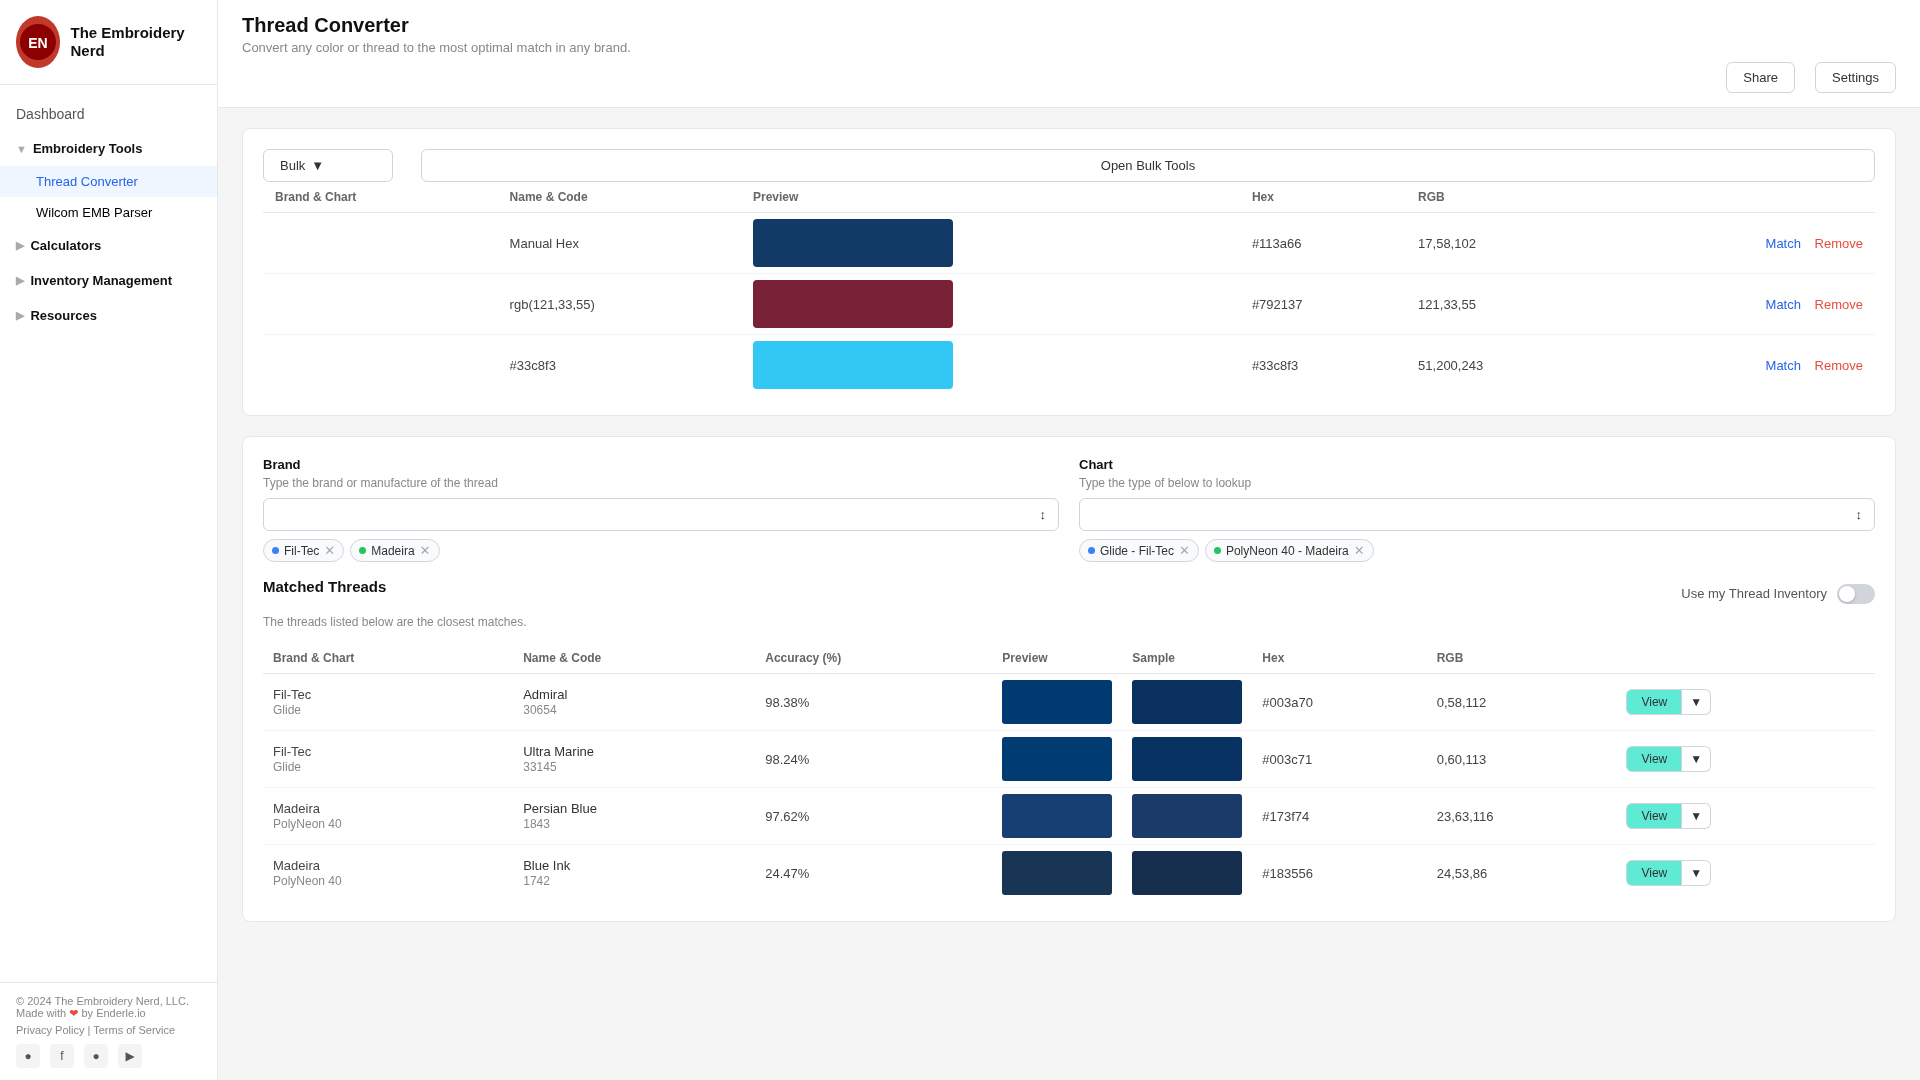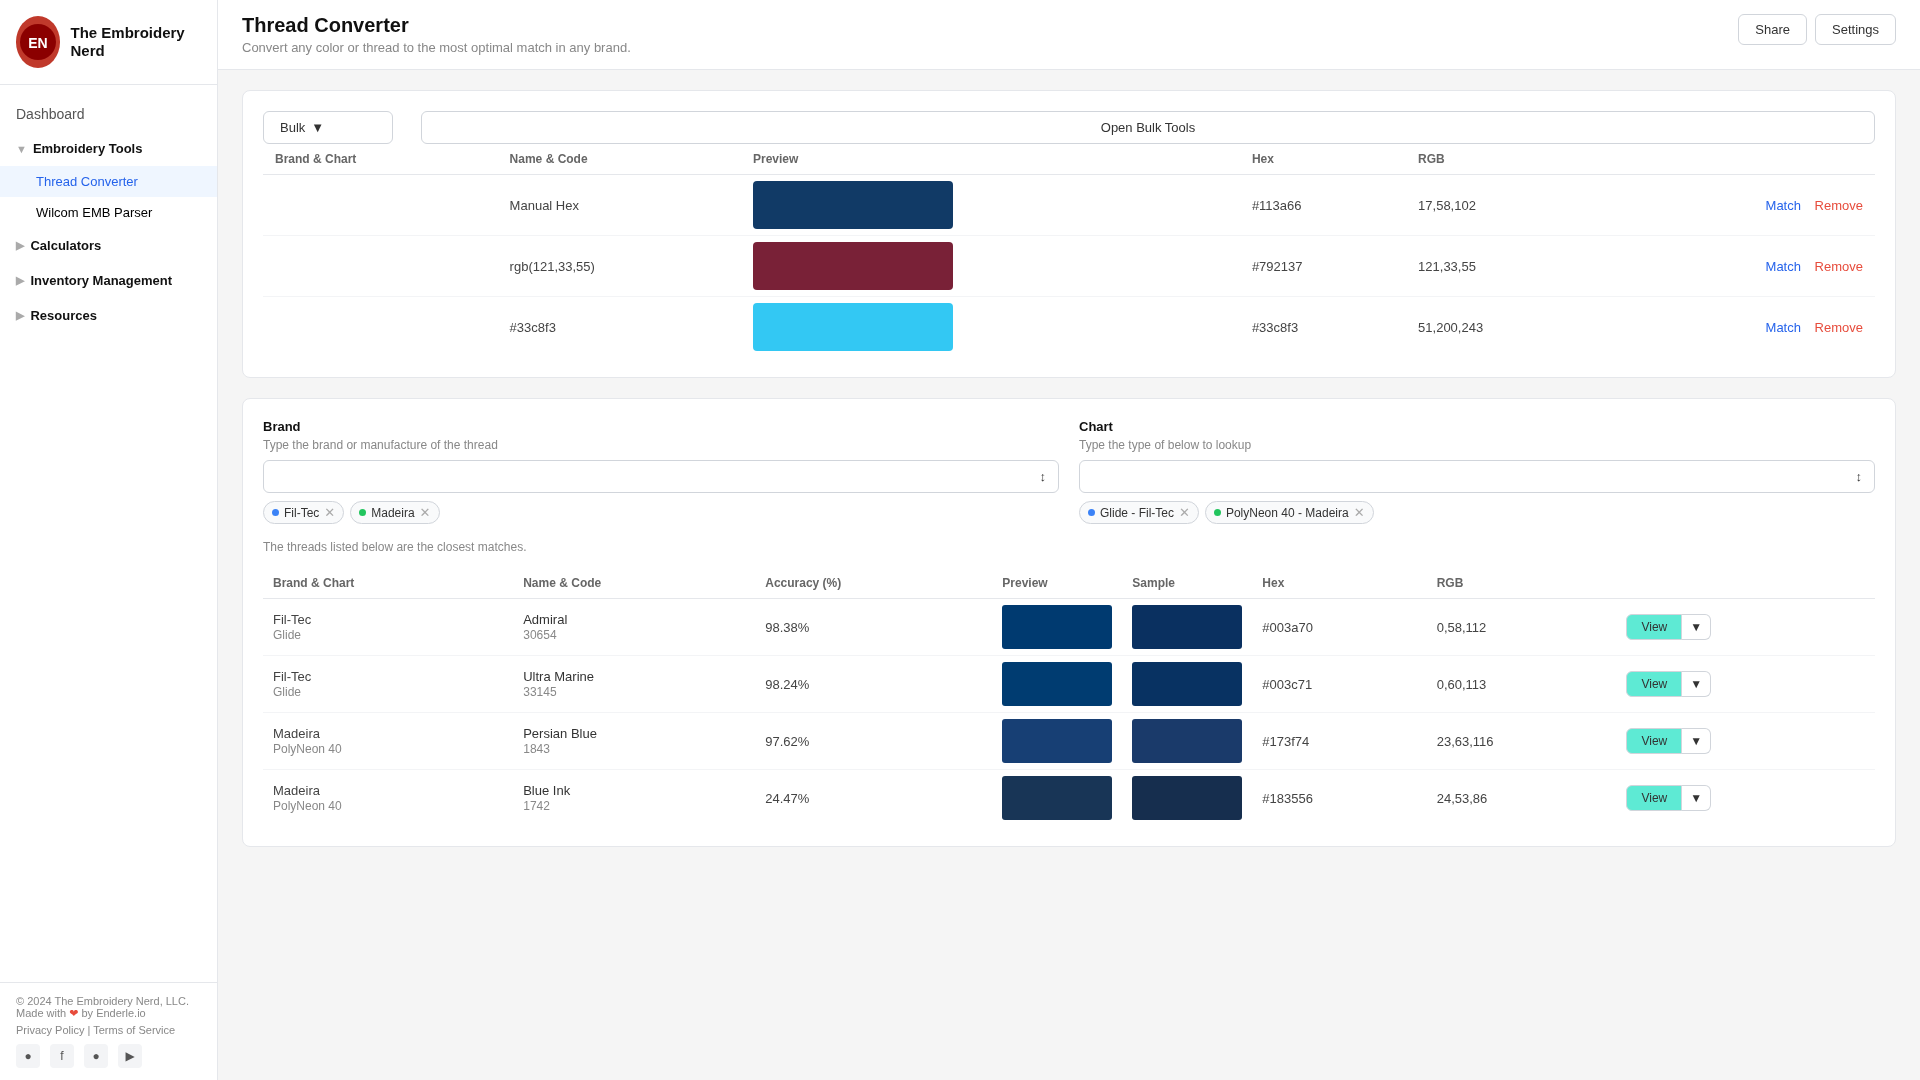--- a/index.html
+++ b/index.html
@@ -23,21 +23,21 @@
     .sidebar-footer .heart { color: #e74c3c; }
     .footer-links { margin-top: 4px; }
     .footer-social { display: flex; gap: 10px; margin-top: 8px; }
     .social-icon { width: 24px; height: 24px; background: #f3f4f6; border-radius: 4px; display: flex; align-items: center; justify-content: center; font-size: 12px; color: #555; cursor: pointer; }
 
     
     .main { flex: 1; overflow-y: auto; background: #f5f5f5; }
     .top-bar { background: #fff; padding: 14px 24px; display: flex; align-items: flex-start; justify-content: space-between; border-bottom: 1px solid #e5e7eb; }
     .top-bar-title { font-size: 20px; font-weight: 700; color: #111; }
     .top-bar-sub { font-size: 13px; color: #888; margin-top: 3px; }
-    .top-bar-actions { display: flex; gap: 8px; align-items: center; }
+    .top-bar-actions { display: flex; gap: 20px; align-items: center; margin-top: 48px; }
     .btn-outline { border: 1px solid #d1d5db; background: #fff; padding: 7px 16px; border-radius: 6px; font-size: 13px; cursor: pointer; color: #333; }
 
     .content { padding: 20px 24px; }
 
     
     .card { background: #fff; border-radius: 8px; border: 1px solid #e5e7eb; margin-bottom: 20px; }
     .card-inner { padding: 20px; }
     .section-title { font-size: 15px; font-weight: 600; color: #111; margin-bottom: 14px; }
 
     .color-source-header { display: flex; gap: 28px; }
@@ -279,20 +279,31 @@
               </span>
               <span class="tag green-tag">
                 <span class="tag-dot"></span>
                 <span>PolyNeon 40 - Madeira</span>
                 <span class="tag-close">✕</span>
               </span>
             </div>
           </div>
         </div>
 
+        <div class="matched-header">
+          <div>
+            <div class="section-title">Matched Threads</div>
+          </div>
+          <div class="toggle-row">
+            <span>Use my Thread Inventory</span>
+            <div class="toggle">
+              <div class="toggle-knob"></div>
+            </div>
+          </div>
+        </div>
         <div class="matched-sub">The threads listed below are the closest matches.</div>
 
         <table class="matched-table">
           <thead>
             <tr>
               <th>Brand &amp; Chart</th>
               <th>Name &amp; Code</th>
               <th>Accuracy (%)</th>
               <th>Preview</th>
               <th>Sample</th>

